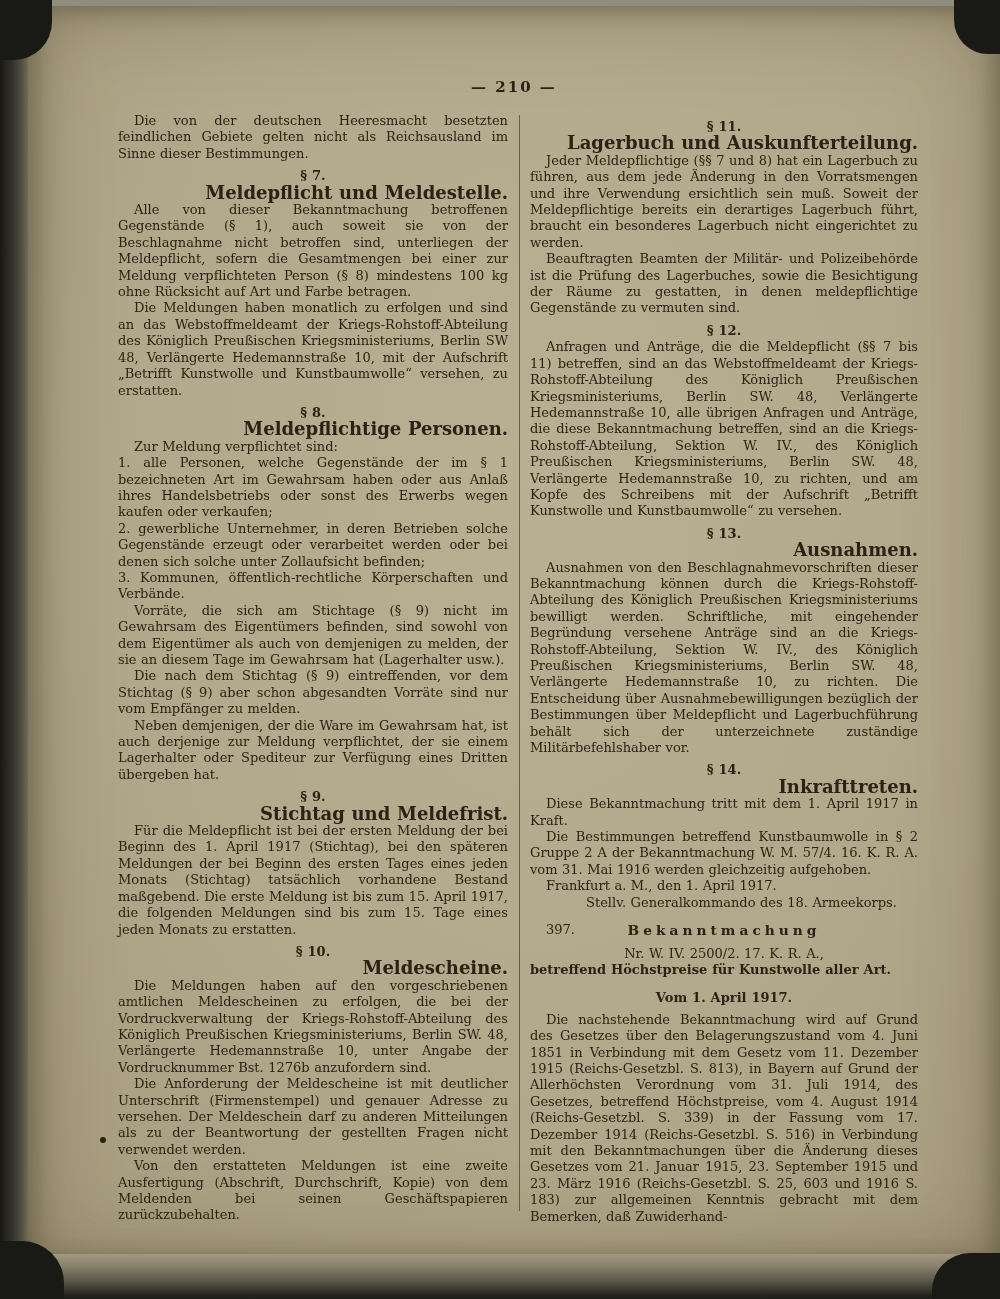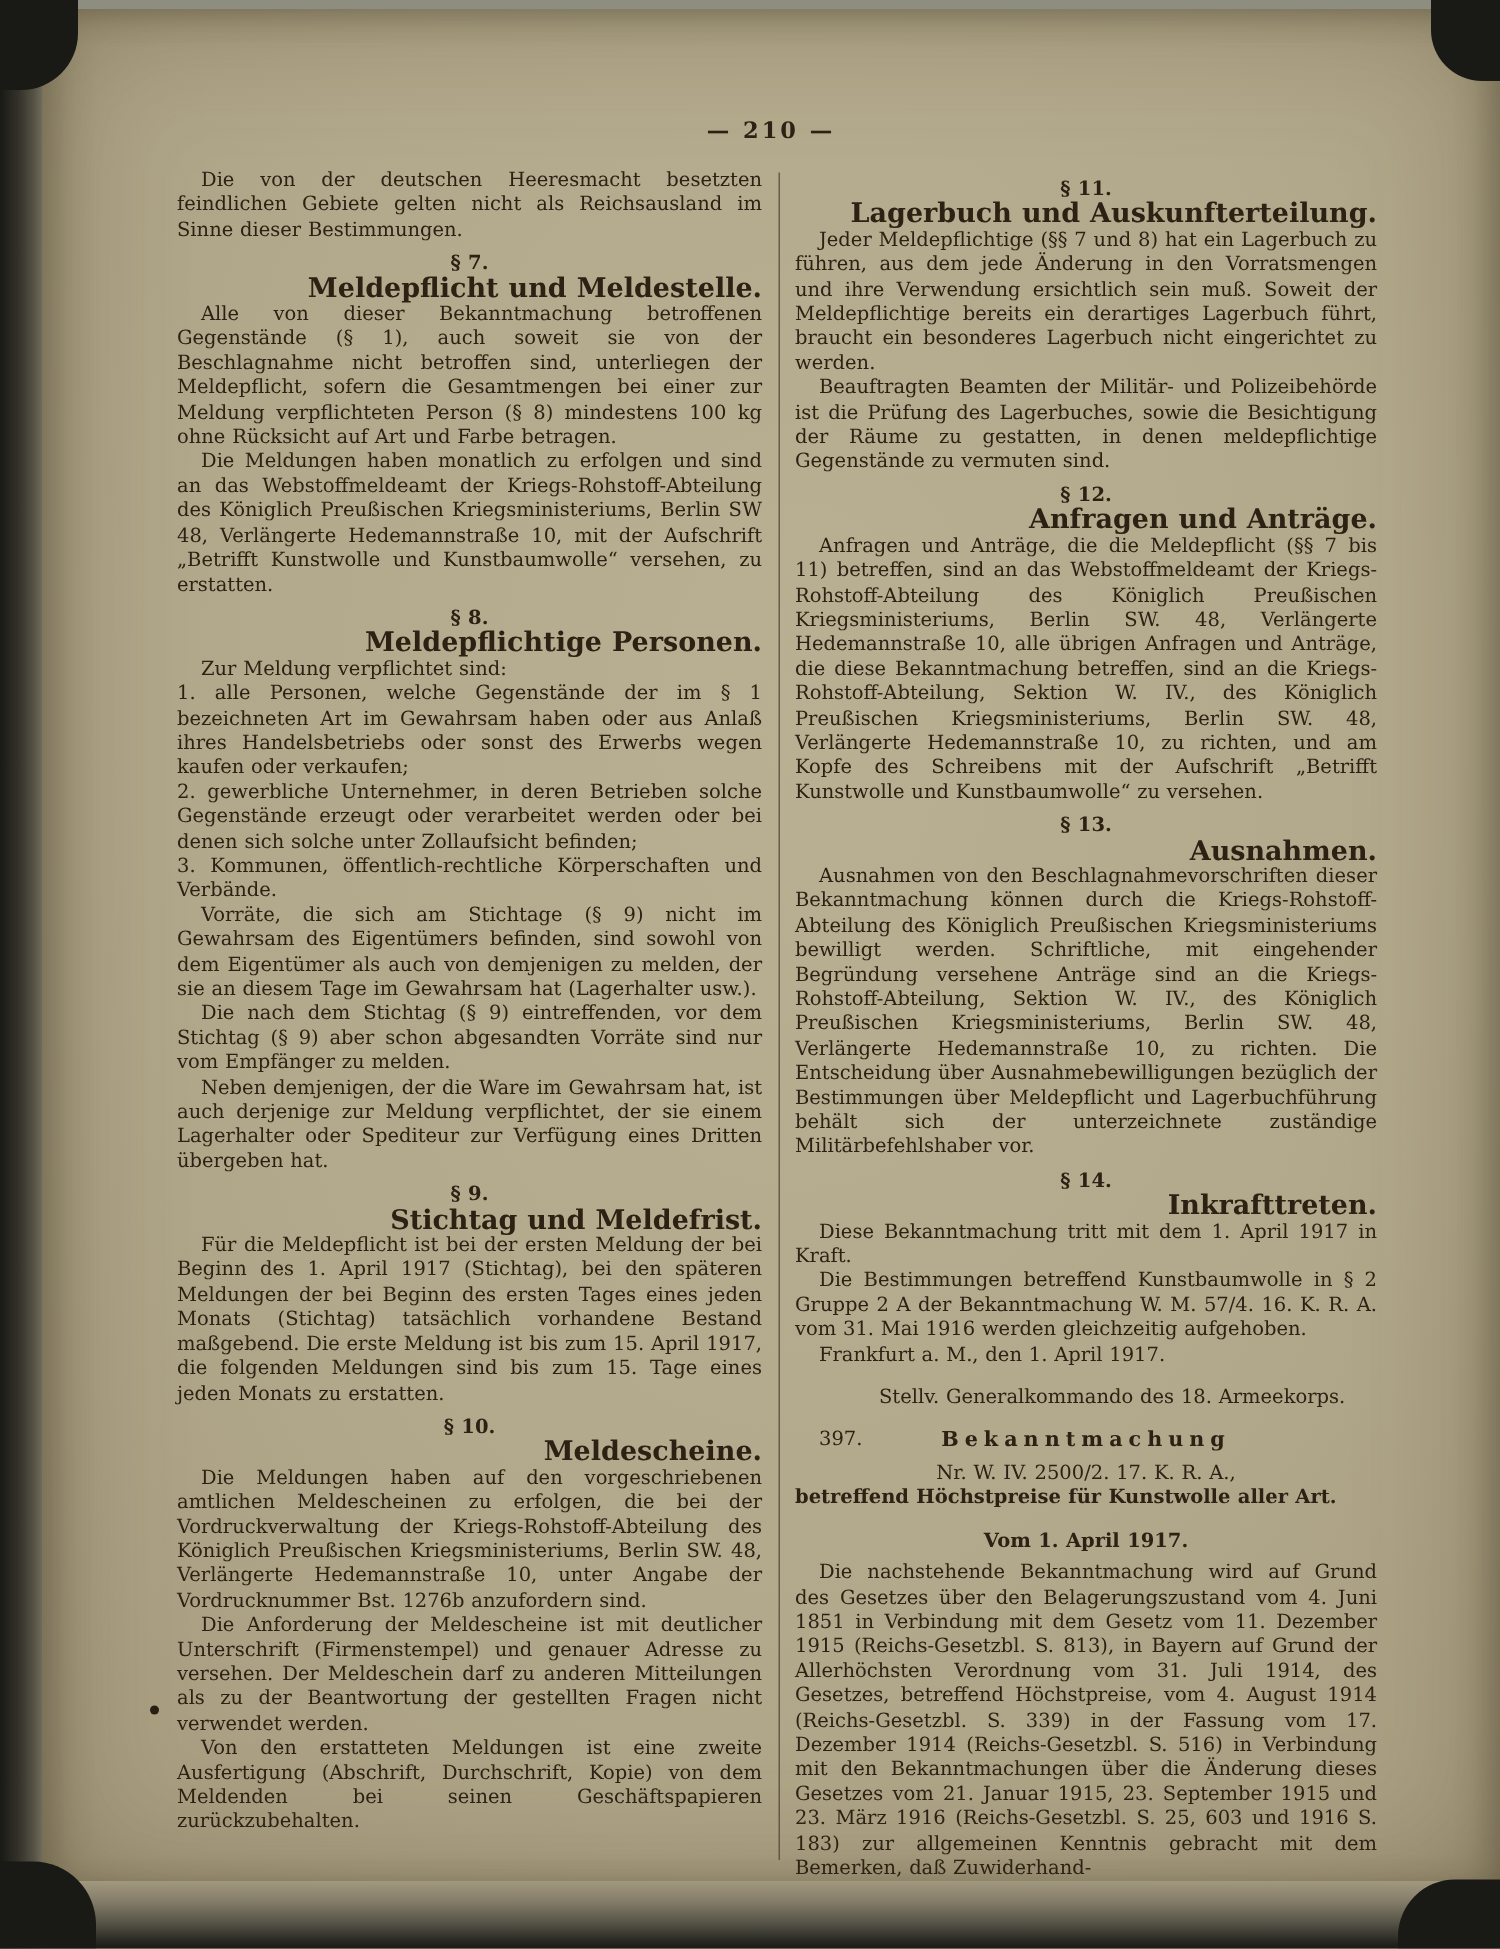--- a/index.html
+++ b/index.html
@@ -46,21 +46,21 @@
   .col-left  { width:390px; }
   .col-right { width:388px; }
   .divider { width:1px; background:#4a4334; margin:2px 10px 14px 11px; align-self:stretch; opacity:.75; }
 
   .block { word-spacing:.4px; }
   .block.p { text-indent:16px; }
   .block.li { text-indent:0; }
   .block.section { text-align:center; font-weight:bold; text-indent:0; margin-top:6px; }
   .block.heading { text-align:right; font-weight:bold; text-indent:0; font-size:18px; margin-bottom:1px; }
   .block.date-heading { text-align:center; font-weight:bold; text-indent:0; margin:12px 0 5px; }
-  .block.sig { text-indent:0; padding-left:56px; margin-top:12px; }
+  .block.sig { text-indent:0; padding-left:56px; margin-top:0; }
   .block.center { text-align:center; text-indent:0; margin-top:7px; }
   .block.center-bold { text-align:left; font-weight:bold; text-indent:0; }
   .block.numbered-heading {
     position:relative; text-align:center; font-weight:bold;
     letter-spacing:4px; text-indent:0; margin-top:11px; font-size:13.8px;
   }
   .block.numbered-heading .num {
     position:absolute; left:16px; letter-spacing:0; font-weight:normal; font-size:13px;
   }
   .ink-spot {
@@ -101,21 +101,20 @@
         <div class="block p">Die Anforderung der Meldescheine ist mit deutlicher Unterschrift (Firmenstempel) und genauer Adresse zu versehen. Der Meldeschein darf zu anderen Mitteilungen als zu der Beantwortung der gestellten Fragen nicht verwendet werden.</div>
         <div class="block p">Von den erstatteten Meldungen ist eine zweite Ausfertigung (Abschrift, Durchschrift, Kopie) von dem Meldenden bei seinen Geschäftspapieren zurückzubehalten.</div>
       </div>
     <div class="divider"></div>
     <div class="col col-right" id="col-right">
         <div class="block section">§ 11.</div>
         <div class="block heading">Lagerbuch und Auskunfterteilung.</div>
         <div class="block p">Jeder Meldepflichtige (§§ 7 und 8) hat ein Lagerbuch zu führen, aus dem jede Änderung in den Vorratsmengen und ihre Verwendung ersichtlich sein muß. Soweit der Meldepflichtige bereits ein derartiges Lagerbuch führt, braucht ein besonderes Lagerbuch nicht eingerichtet zu werden.</div>
         <div class="block p">Beauftragten Beamten der Militär- und Polizeibehörde ist die Prüfung des Lagerbuches, sowie die Besichtigung der Räume zu gestatten, in denen meldepflichtige Gegenstände zu vermuten sind.</div>
         <div class="block section">§ 12.</div>
-        <div class="block heading">Anfragen und Anträge.</div>
         <div class="block p">Anfragen und Anträge, die die Meldepflicht (§§ 7 bis 11) betreffen, sind an das Webstoffmeldeamt der Kriegs-Rohstoff-Abteilung des Königlich Preußischen Kriegsministeriums, Berlin SW. 48, Verlängerte Hedemannstraße 10, alle übrigen Anfragen und Anträge, die diese Bekanntmachung betreffen, sind an die Kriegs-Rohstoff-Abteilung, Sektion W. IV., des Königlich Preußischen Kriegsministeriums, Berlin SW. 48, Verlängerte Hedemannstraße 10, zu richten, und am Kopfe des Schreibens mit der Aufschrift „Betrifft Kunstwolle und Kunstbaumwolle“ zu versehen.</div>
         <div class="block section">§ 13.</div>
         <div class="block heading">Ausnahmen.</div>
         <div class="block p">Ausnahmen von den Beschlagnahmevorschriften dieser Bekanntmachung können durch die Kriegs-Rohstoff-Abteilung des Königlich Preußischen Kriegsministeriums bewilligt werden. Schriftliche, mit eingehender Begründung versehene Anträge sind an die Kriegs-Rohstoff-Abteilung, Sektion W. IV., des Königlich Preußischen Kriegsministeriums, Berlin SW. 48, Verlängerte Hedemannstraße 10, zu richten. Die Entscheidung über Ausnahmebewilligungen bezüglich der Bestimmungen über Meldepflicht und Lagerbuchführung behält sich der unterzeichnete zuständige Militärbefehlshaber vor.</div>
         <div class="block section">§ 14.</div>
         <div class="block heading">Inkrafttreten.</div>
         <div class="block p">Diese Bekanntmachung tritt mit dem 1. April 1917 in Kraft.</div>
         <div class="block p">Die Bestimmungen betreffend Kunstbaumwolle in § 2 Gruppe 2 A der Bekanntmachung W. M. 57/4. 16. K. R. A. vom 31. Mai 1916 werden gleichzeitig aufgehoben.</div>
         <div class="block p">Frankfurt a. M., den 1. April 1917.</div>
         <div class="block sig">Stellv. Generalkommando des 18. Armeekorps.</div>

